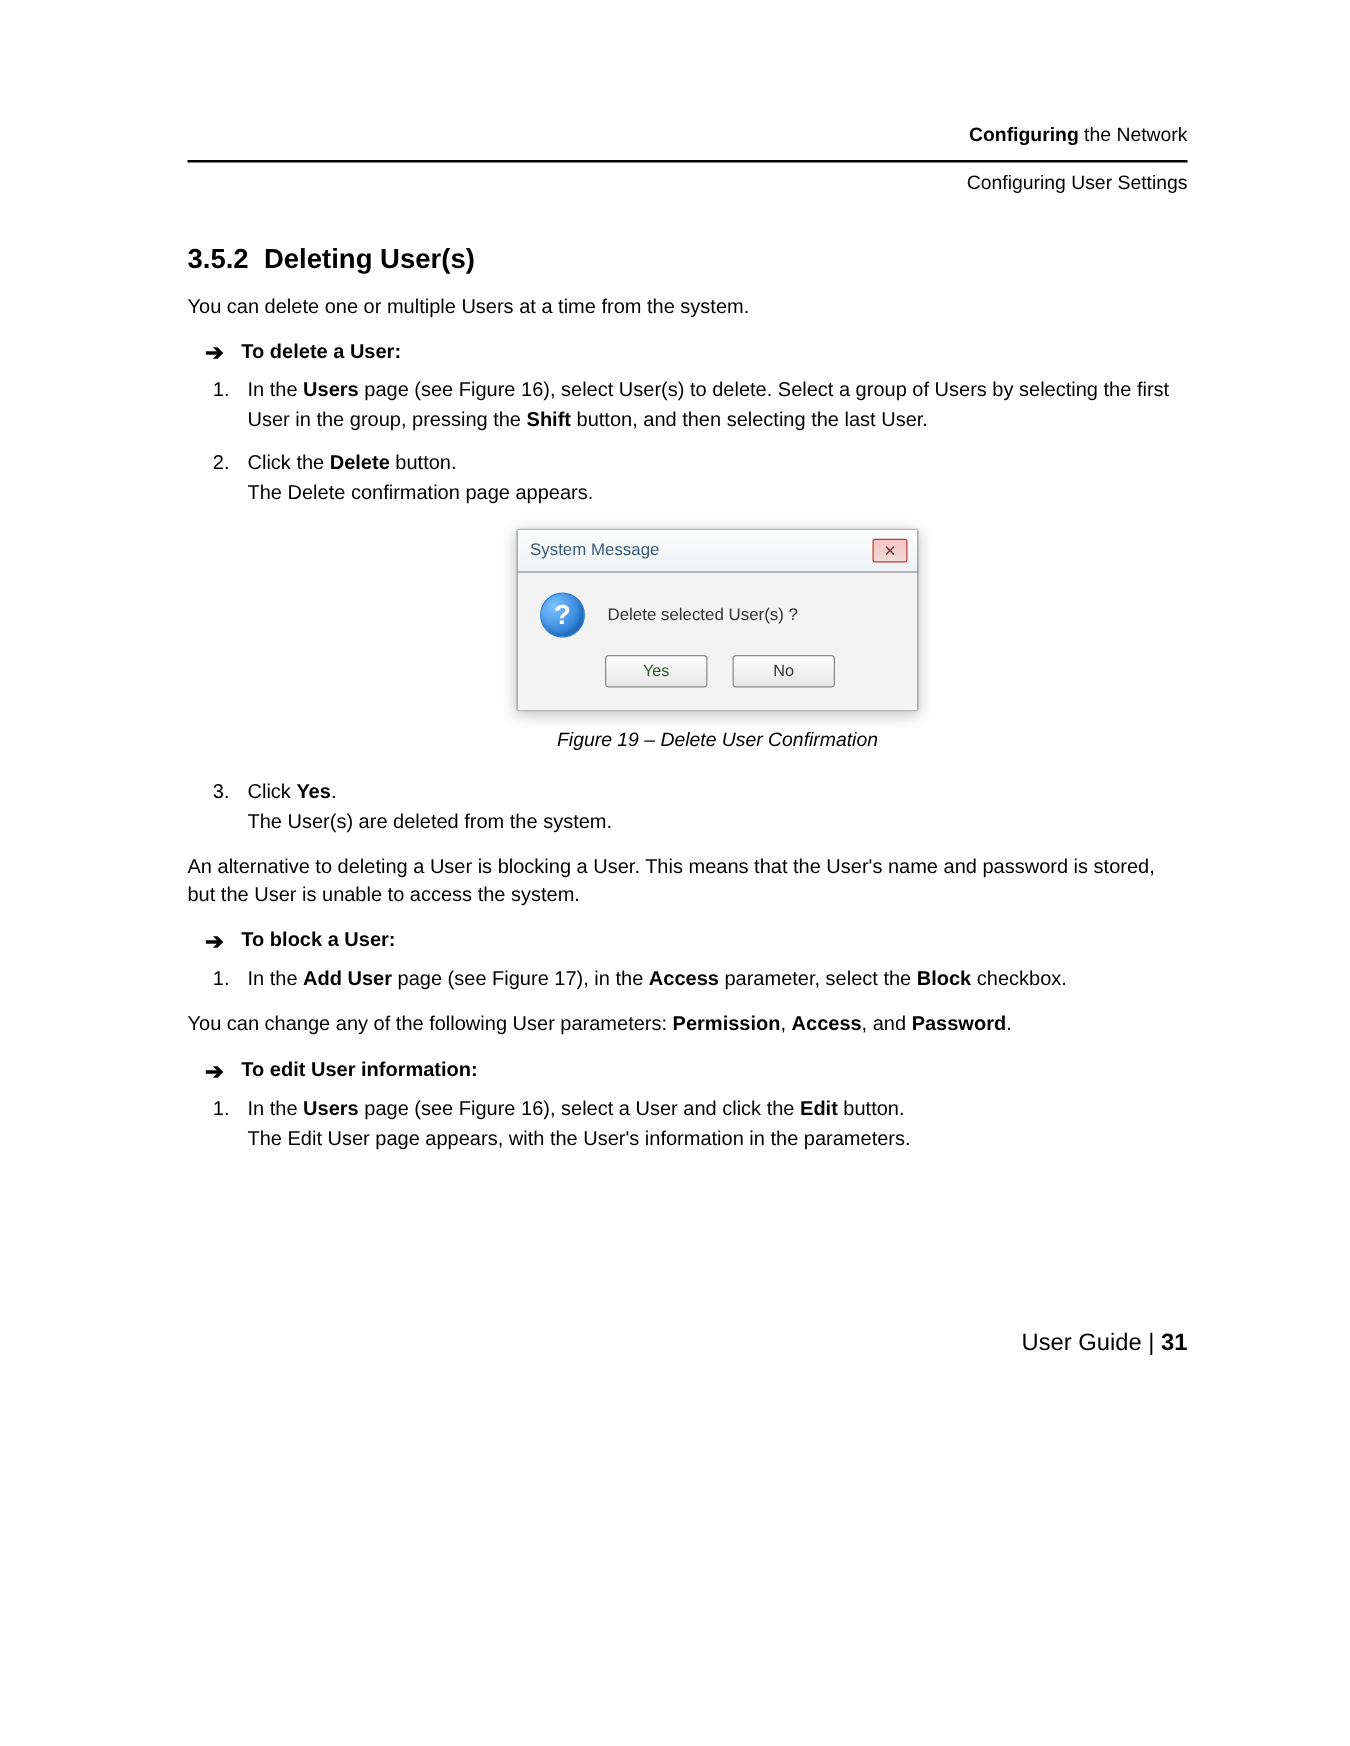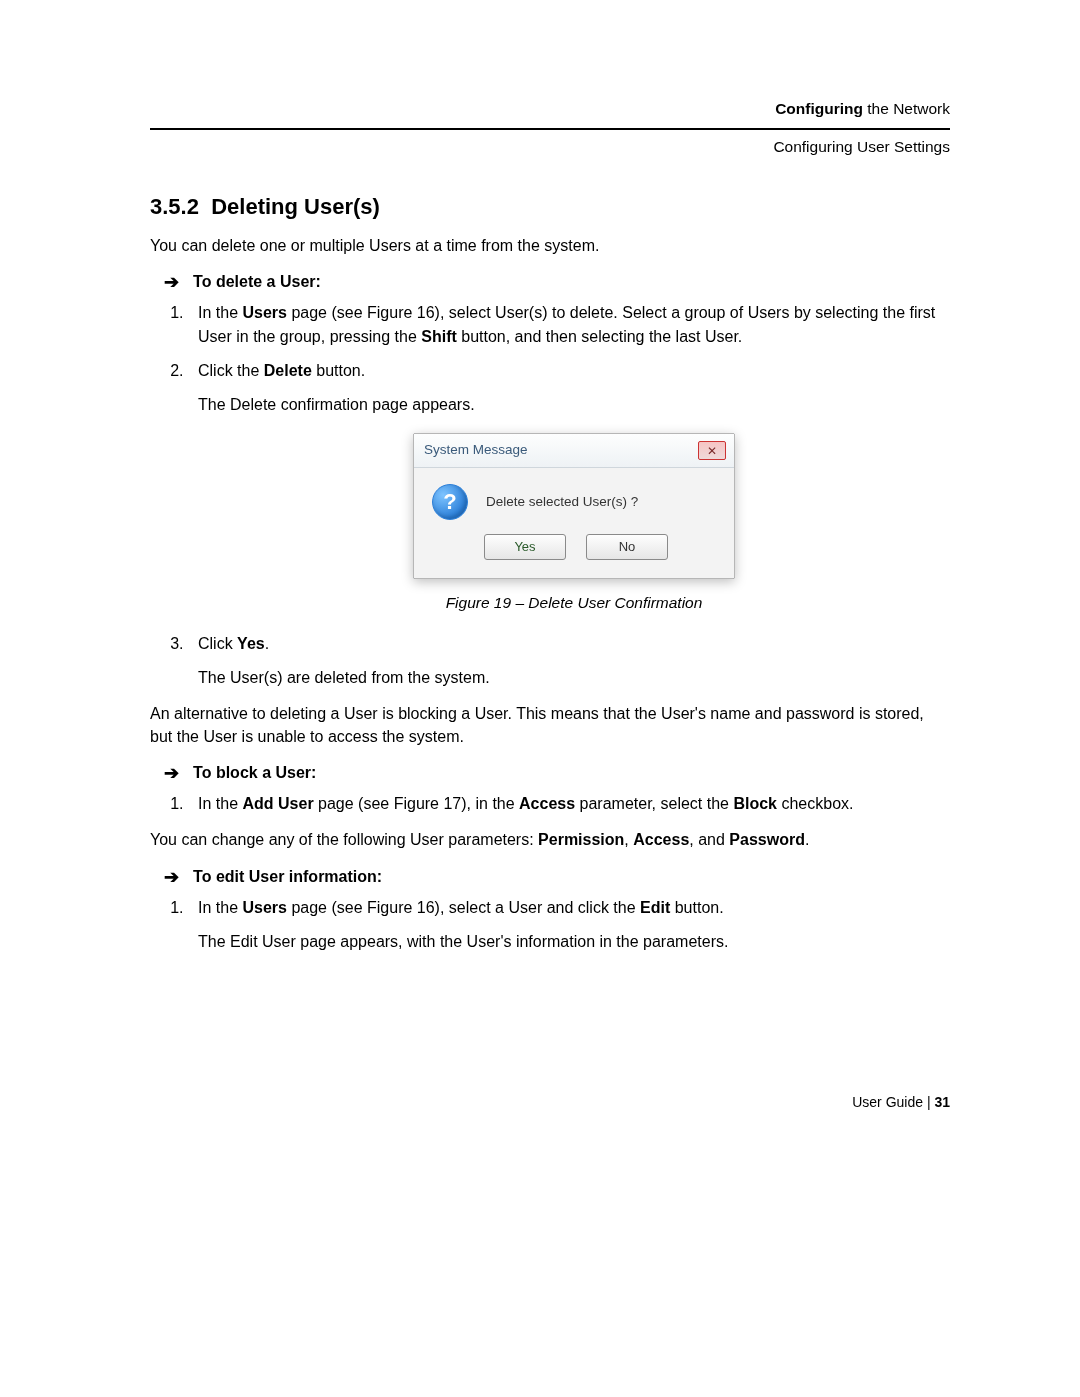--- a/index.html
+++ b/index.html
@@ -67,21 +67,20 @@
     margin: 0 0 12px 0;
     padding-left: 38px;
     font-size: 16px;
     line-height: 1.5;
   }
   ol.steps > li {
     padding-left: 10px;
     margin-bottom: 10px;
   }
   ol.steps li .result {
-    margin-top: 10px;
   }
 
   
   .dialog-wrap {
     display: flex;
     justify-content: center;
     margin: 16px 0 8px 0;
   }
   .dialog {
     width: 320px;
@@ -144,21 +143,21 @@
   .dialog .btn.no { color: #333; }
   .fig-caption {
     text-align: center;
     font-style: italic;
     font-size: 15.5px;
     margin: 12px 0 18px 0;
   }
   .footer {
     text-align: right;
     font-family: Arial, Helvetica, sans-serif;
-    font-size: 14px;
+    font-size: 19px;
     margin-top: 140px;
   }
   .footer b { font-weight: bold; }
 </style>
 </head>
 <body>
 
 <div class="page">
 
   <div class="header-right">

